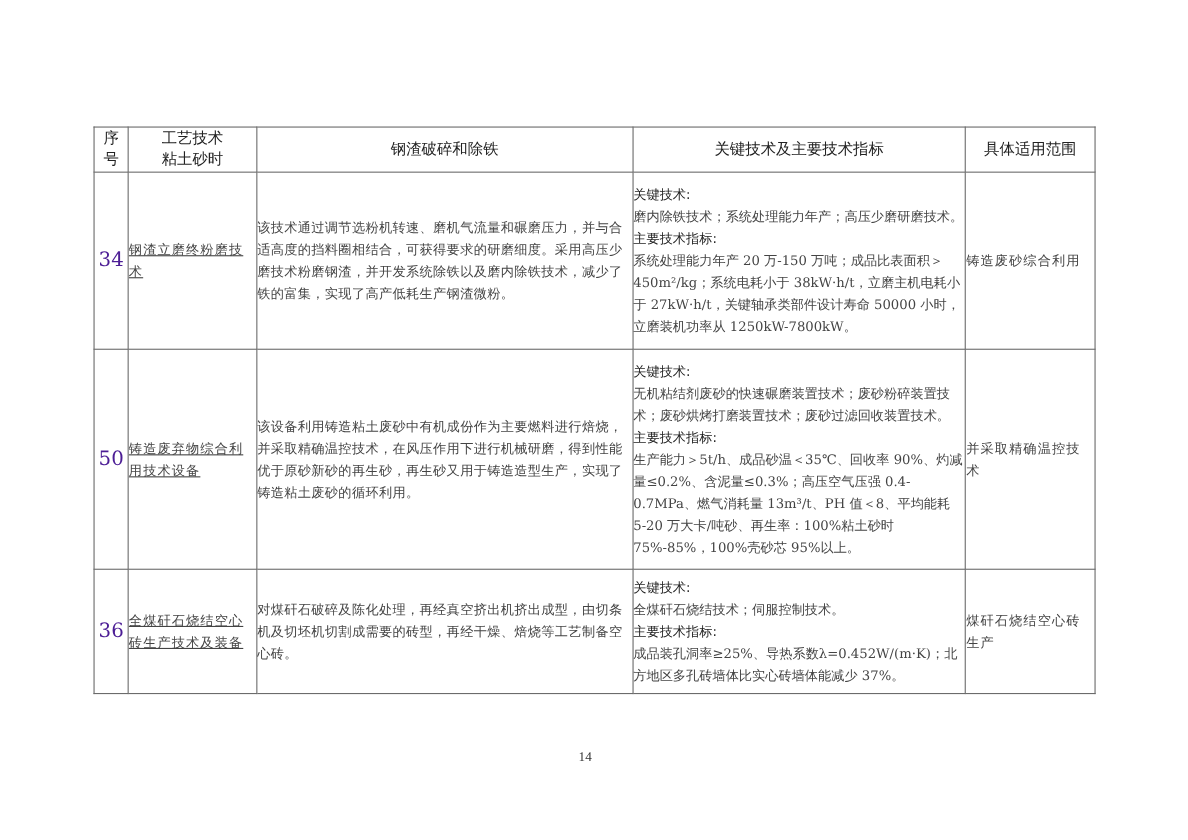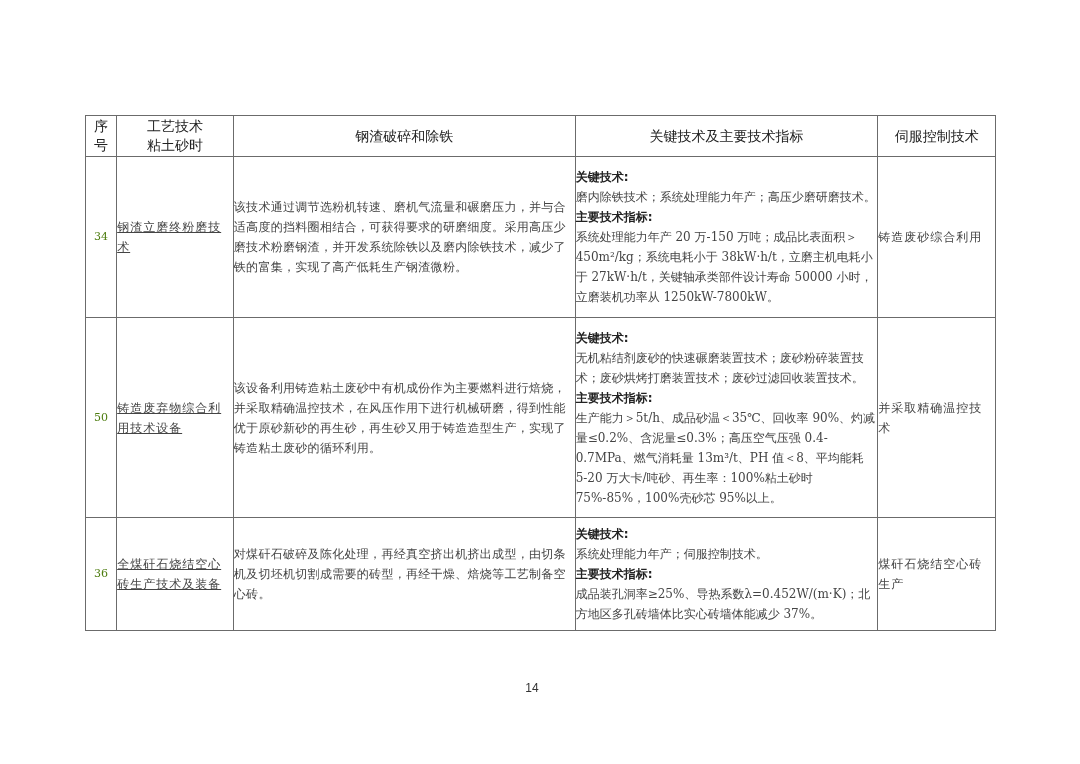--- a/index.html
+++ b/index.html
@@ -7,30 +7,30 @@
          font-family: "DejaVu Serif", "Liberation Serif", serif; color: #333; }
   .page { position: absolute; left: 0; top: 0; width: 1080px; height: 764px; background: #fff; }
   table.tech { position: absolute; left: 85px; top: 115px; border-collapse: collapse;
                table-layout: fixed; width: 911px; }
   table.tech td, table.tech th { border: 1.2px solid #6b6b6b; padding: 0; vertical-align: middle; }
   th { font-family: "DejaVu Sans", "Liberation Sans", sans-serif; font-weight: normal;
        font-size: 14px; color: #222; text-align: center; line-height: 19px; height: 40px; }
   .c-no { width: 31px; } .c-name { width: 116px; } .c-intro { width: 340px; }
   .c-key { width: 301px; } .c-scope { width: 117px; }
   td { font-size: 12px; color: #444; line-height: 20px; }
-  td.no { text-align: center; font-size: 11px; color: #4d7c0f; }
+  td.no { text-align: center; font-size: 18px; color: #4c1d95; }
   td.name { padding: 0 4px 0 7px; letter-spacing: 1px; text-decoration: underline; }
   td.intro { padding: 0 6px 0 7px; letter-spacing: 0.3px; }
   td.key { padding: 0 4px 0 6px; vertical-align: top; }
   td.scope { padding: 0 6px 0 8px; letter-spacing: 1px; }
-  .kb { font-family: "DejaVu Sans", "Liberation Sans", sans-serif; font-weight: bold;
+  .kb { font-family: "DejaVu Sans", "Liberation Sans", sans-serif; font-weight: normal;
         color: #222; font-size: 12px; display: block; }
   .kt { display: block; }
   .pagenum { position: absolute; left: 0; width: 1064px; top: 681px; text-align: center;
-             font-family: Liberation Sans, sans-serif; font-size: 12px; color: #333; }
+             font-family: Liberation Serif, serif; font-size: 12px; color: #333; }
   .r34 td { height: 160px; } .r35 td { height: 199px; } .r36 td { height: 112px; }
 </style>
 </head>
 <body>
 
 <div class="page">
   <table class="tech">
     <colgroup>
       <col class="c-no">
         <col class="c-name">
@@ -43,21 +43,21 @@
         <th>
           <span>序</span><br>
           <span>号</span>
         </th>
         <th>
           <span>工艺技术</span><br>
           <span>粘土砂时</span>
         </th>
         <th>钢渣破碎和除铁</th>
         <th>关键技术及主要技术指标</th>
-        <th>伺服控制技术</th>
+        <th>具体适用范围</th>
       </tr>
     </thead>
     <tbody>
       <tr class="r34">
         <td class="no">34</td>
         <td class="name">钢渣立磨终粉磨技术</td>
         <td class="intro">该技术通过调节选粉机转速、磨机气流量和碾磨压力，并与合适高度的挡料圈相结合，可获得要求的研磨细度。采用高压少磨技术粉磨钢渣，并开发系统除铁以及磨内除铁技术，减少了铁的富集，实现了高产低耗生产钢渣微粉。</td>
         <td class="key">
           <span class="kb">关键技术:</span>
           <span class="kt">磨内除铁技术；系统处理能力年产；高压少磨研磨技术。</span>
@@ -77,21 +77,21 @@
           <span class="kt">生产能力＞5t/h、成品砂温＜35℃、回收率 90%、灼减量≤0.2%、含泥量≤0.3%；高压空气压强 0.4-0.7MPa、燃气消耗量 13m³/t、PH 值＜8、平均能耗 5-20 万大卡/吨砂、再生率：100%粘土砂时 75%-85%，100%壳砂芯 95%以上。</span>
         </td>
         <td class="scope">并采取精确温控技术</td>
       </tr>
       <tr class="r36">
         <td class="no">36</td>
         <td class="name">全煤矸石烧结空心砖生产技术及装备</td>
         <td class="intro">对煤矸石破碎及陈化处理，再经真空挤出机挤出成型，由切条机及切坯机切割成需要的砖型，再经干燥、焙烧等工艺制备空心砖。</td>
         <td class="key">
           <span class="kb">关键技术:</span>
-          <span class="kt">系统处理能力年产；伺服控制技术。</span>
+          <span class="kt">全煤矸石烧结技术；伺服控制技术。</span>
           <span class="kb">主要技术指标:</span>
           <span class="kt">成品装孔洞率≥25%、导热系数λ=0.452W/(m·K)；北方地区多孔砖墙体比实心砖墙体能减少 37%。</span>
         </td>
         <td class="scope">煤矸石烧结空心砖生产</td>
       </tr>
     </tbody>
   </table>
 
   <div class="pagenum">14</div>
 </div>

